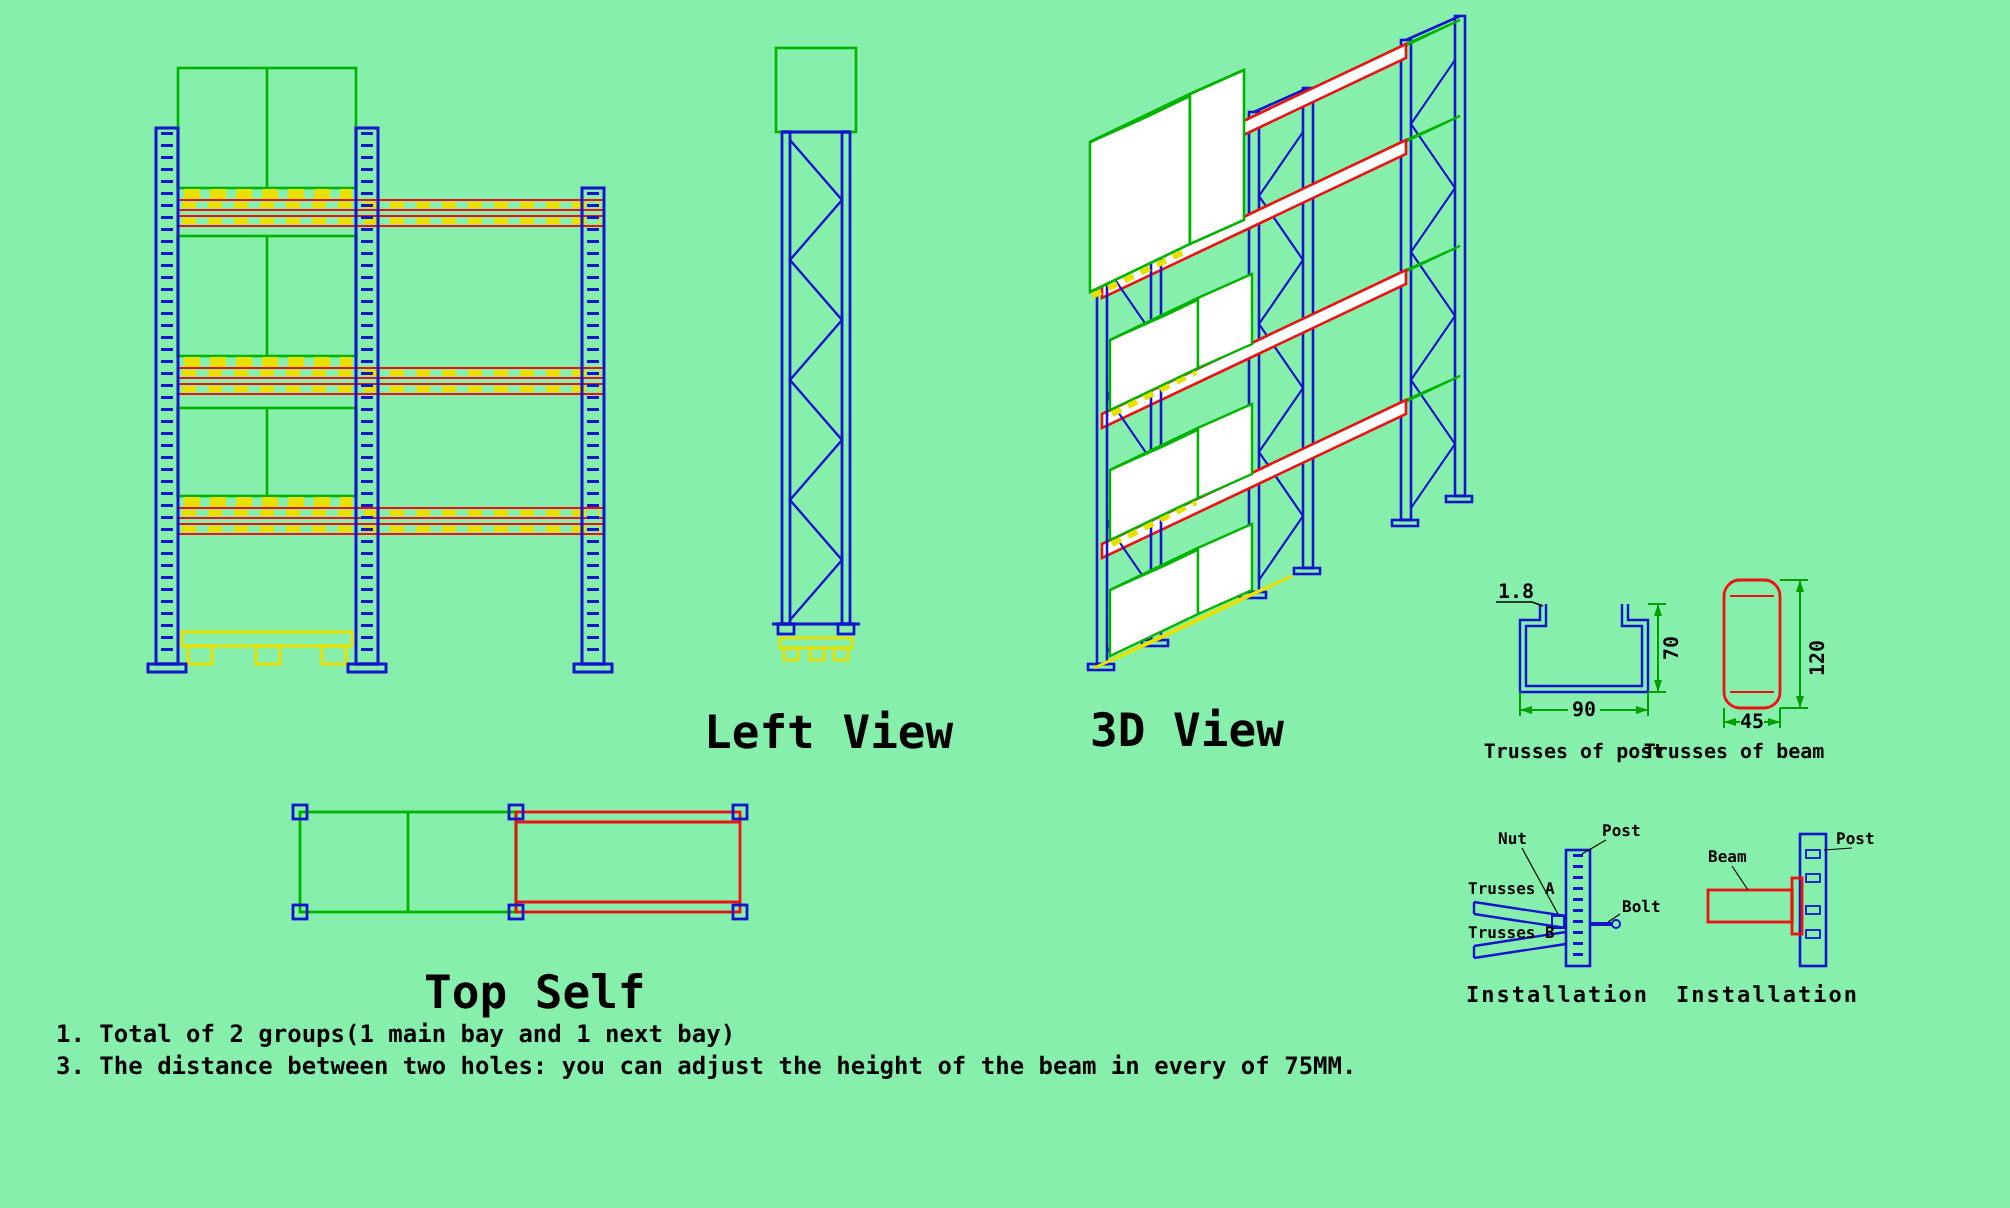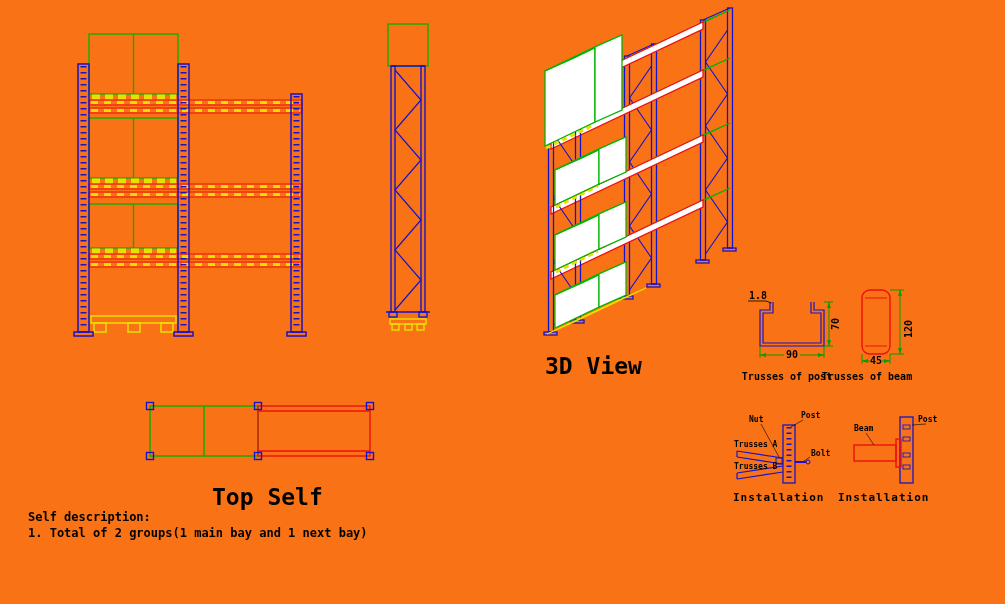--- a/index.html
+++ b/index.html
@@ -1,18 +1,18 @@
 <!DOCTYPE html>
 <html style="--post-blue: #1414cc; --beam-red: #ee1111; --goods-green: #00b400; --pallet-yellow: #e8e000; --dim-green: #00a000;"><head>
 <meta charset="utf-8">
 <style>
   *{box-sizing:border-box}
   body{margin:0;background:#fff}
   :root{--post-blue:#1414cc;--beam-red:#ee1111;--goods-green:#00b400;--pallet-yellow:#e8e000;--dim-green:#00a000}
-  #canvas{position:relative;width:1005px;height:604px;background:#f97316;overflow:hidden;color:#000;font-family:"DejaVu Sans Mono",monospace}
+  #canvas{position:relative;width:1005px;height:604px;background:#86efac;overflow:hidden;color:#000;font-family:"DejaVu Sans Mono",monospace}
   .abs{position:absolute}
   svg{display:block;overflow:visible}
   .st-blue{stroke:var(--post-blue);fill:none}
   .st-red{stroke:var(--beam-red);fill:none}
   .st-green{stroke:var(--goods-green);fill:none}
   .st-yellow{stroke:var(--pallet-yellow);fill:none}
   .st-dim{stroke:var(--dim-green);fill:none}
   .st-black{stroke:#000;fill:none}
   .f-dim{fill:var(--dim-green);stroke:none}
   .wf{fill:#fff}
@@ -278,21 +278,22 @@
     </g>
     <g class="st-black" stroke-width="0.6">
       <line x1="28" y1="26" x2="36" y2="38"></line>
       <line x1="88" y1="17" x2="74" y2="18"></line>
     </g>
     <text class="lbl" x="16" y="24">Beam</text>
     <text class="lbl" x="80" y="15">Post</text>
   </svg>
   <div class="inst-caption" style="left:838px;top:491px;width:105px">Installation</div>
 
+  <div class="view-caption" style="left:352px;top:354px">Left View</div>
   <div class="view-caption" style="left:545px;top:353px">3D View</div>
   <div class="view-caption" style="left:212px;top:484px">Top Self</div>
 
   <div class="desc">
-    <div>Self description:</div>
     <div>1. Total of 2 groups(1 main bay and 1 next bay)</div>
+    <div>3. The distance between two holes: you can adjust the height of the beam in every of 75MM.</div>
   </div>
 
 </div>
 
 </body></html>

